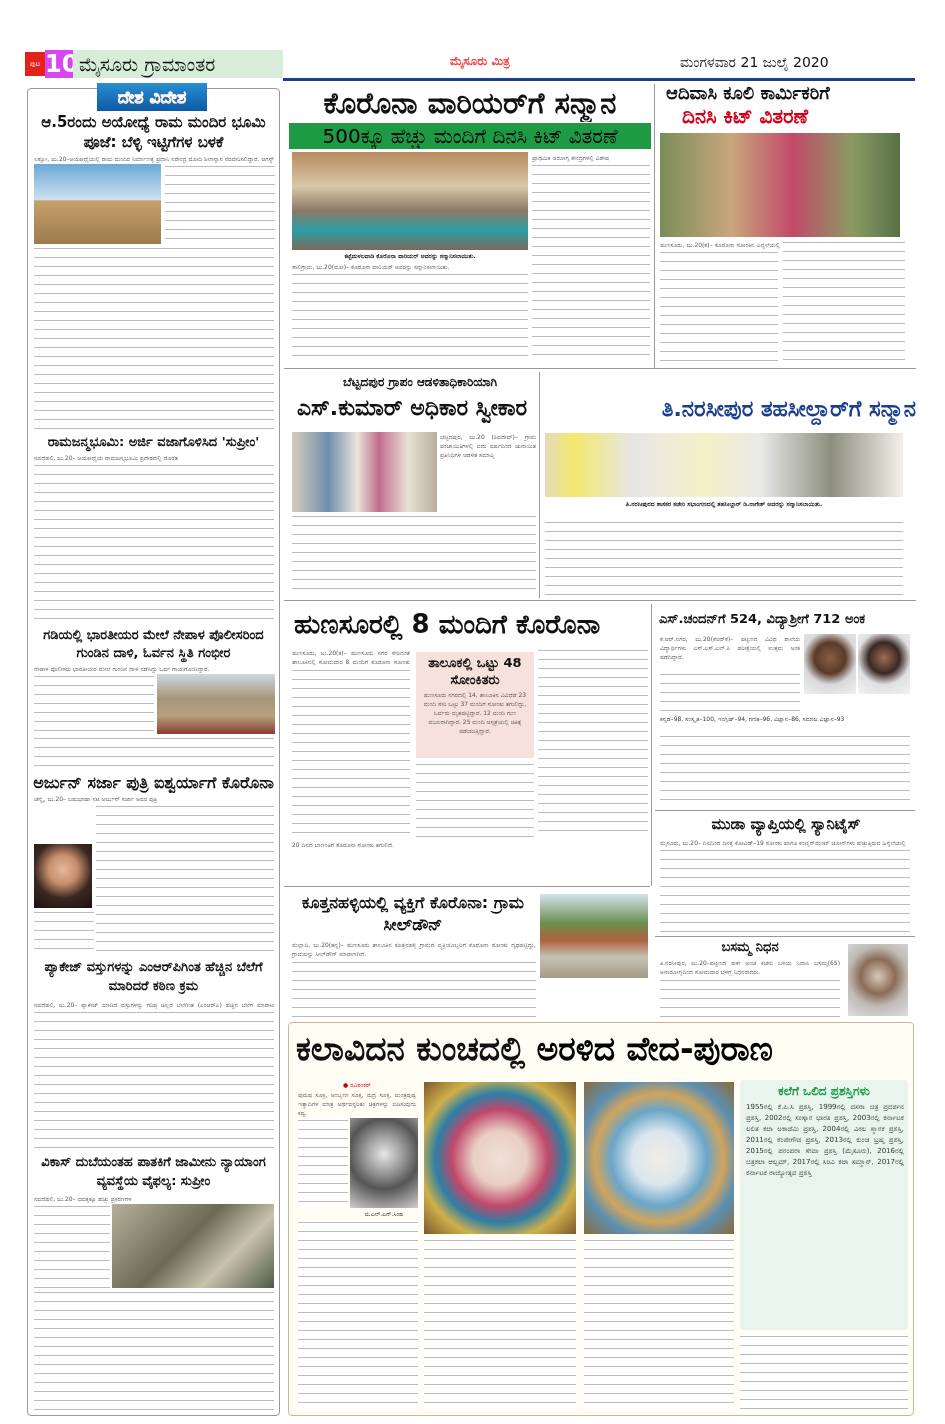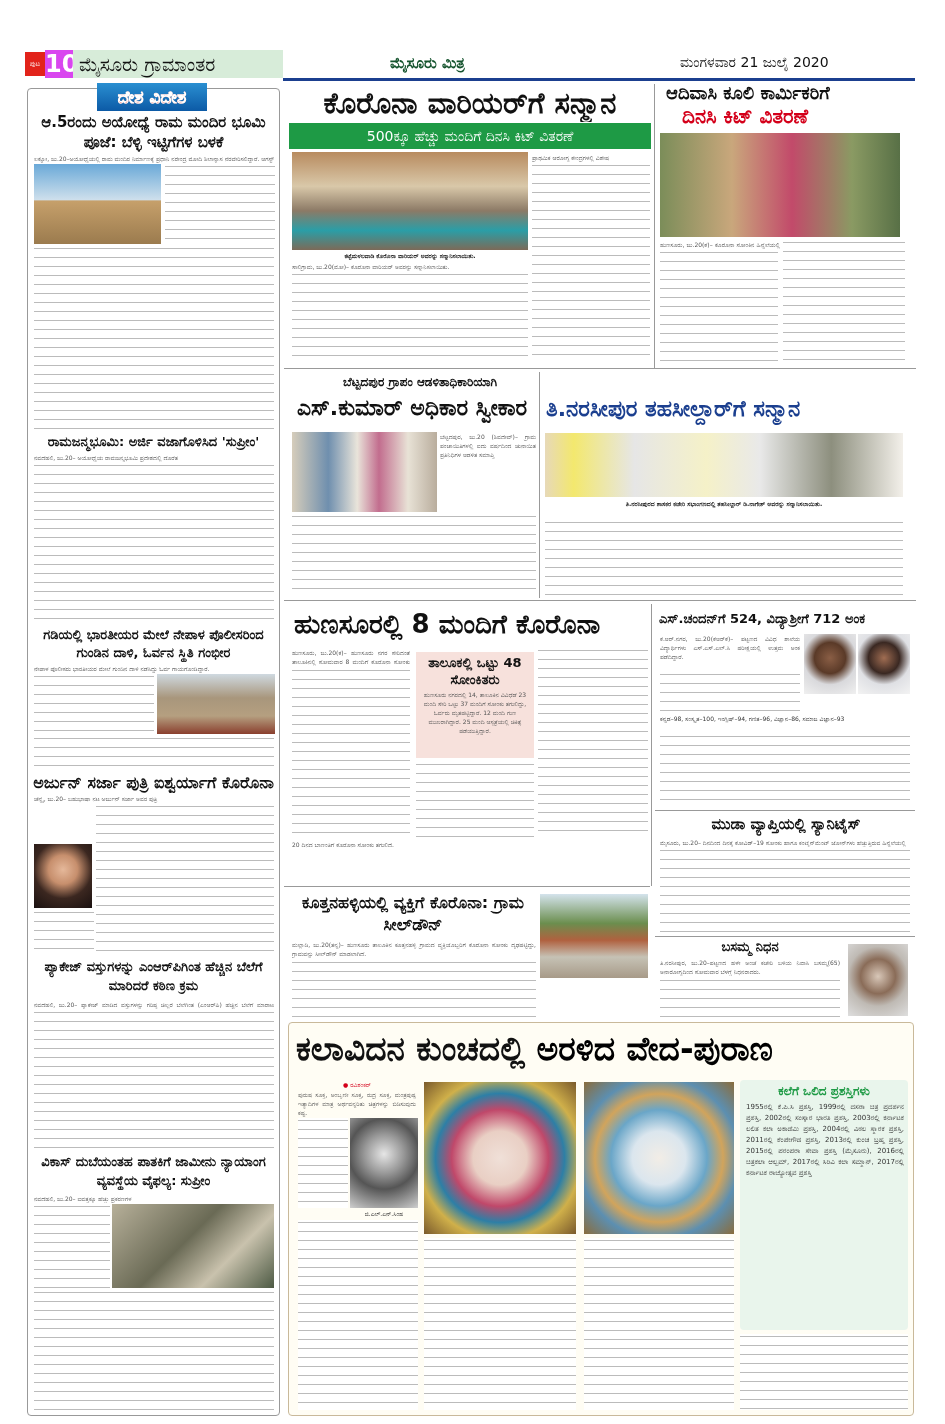--- a/index.html
+++ b/index.html
@@ -12,21 +12,21 @@
 .photo{background:linear-gradient(135deg,#b9a98e,#7d6d5b 40%,#c7b49a 70%,#8c7a66)}
 .vline{border-left:1px solid #999}
 .hline{border-top:1px solid #999}
 </style>
 </head>
 <body>
 
 <div class="abs" style="left:25px;top:52px;width:20px;height:24px;background:#e2231a;color:#fff;font-size:7px;line-height:24px;text-align:center">ಪುಟ</div>
 <div class="abs" style="left:45px;top:50px;width:28px;height:28px;background:#d946ef;color:#fff;font-size:24px;font-weight:bold;line-height:28px;text-align:center">10</div>
 <div class="abs" style="left:73px;top:50px;width:210px;height:28px;background:#d7ecd9;font-size:19px;line-height:28px;padding-left:6px;color:#111">ಮೈಸೂರು ಗ್ರಾಮಾಂತರ</div>
-<div class="abs" style="left:390px;top:54px;width:180px;height:22px;font-size:15px;font-weight:bold;color:#14532d">ಮೈಸೂರು ಮಿತ್ರ</div>
+<div class="abs" style="left:390px;top:54px;width:180px;height:22px;text-align:center;font-size:12px;font-weight:bold;color:#ef4444">ಮೈಸೂರು ಮಿತ್ರ</div>
 <div class="abs" style="left:680px;top:54px;width:230px;height:22px;text-align:left;font-size:14px;color:#111">ಮಂಗಳವಾರ 21 ಜುಲೈ 2020</div>
 <div class="abs" style="left:283px;top:78px;width:632px;height:3px;background:#1b3f8f"></div>
 
 <div class="abs box" style="left:27px;top:88px;width:253px;height:1328px"></div>
 <div class="abs" style="left:97px;top:83px;width:110px;height:28px;background:linear-gradient(#2a8fd1,#0c5aa6);color:#e2231a;font-weight:bold;font-size:17px;line-height:28px;text-align:center;-webkit-text-stroke:0.5px #fff">ದೇಶ ವಿದೇಶ</div>
 
 <div class="abs h" style="left:32px;top:112px;width:243px;font-size:15px;line-height:20px;white-space:normal">ಆ.5ರಂದು ಅಯೋಧ್ಯೆ ರಾಮ ಮಂದಿರ ಭೂಮಿ ಪೂಜೆ: ಬೆಳ್ಳಿ ಇಟ್ಟಿಗೆಗಳ ಬಳಕೆ</div>
 <div class="abs txt" style="left:34px;top:154px;width:240px;height:9px">ಲಕ್ನೋ, ಜು.20–ಅಯೋಧ್ಯೆಯಲ್ಲಿ ರಾಮ ಮಂದಿರ ನಿರ್ಮಾಣಕ್ಕೆ ಪ್ರಧಾನಿ ನರೇಂದ್ರ ಮೋದಿ ಶಿಲಾನ್ಯಾಸ ನೆರವೇರಿಸಲಿದ್ದಾರೆ. ಆಗಸ್ಟ್ 5 ರಂದು ನಡೆಯಲಿರುವ ಭೂಮಿ ಪೂಜೆಯಲ್ಲಿ ಬೆಳ್ಳಿ ಇಟ್ಟಿಗೆಗಳನ್ನು ಸಹ ಬಳಸಲಿ</div>
 <div class="abs photo" style="left:34px;top:164px;width:127px;height:80px;background:linear-gradient(#6aa9d8 0,#cfe0ec 45%,#c6a06b 46%,#9b7b4e)"></div>
 <div class="abs filler" style="left:165px;top:164px;width:110px;height:80px"></div>
@@ -52,21 +52,21 @@
 <div class="abs txt" style="left:34px;top:1000px;width:240px;height:9px">ನವದೆಹಲಿ, ಜು.20– ಪ್ಯಾಕೇಜ್ ಮಾಡಿದ ವಸ್ತುಗಳನ್ನು ಗರಿಷ್ಠ ಚಿಲ್ಲರೆ ಬೆಲೆಗಿಂತ (ಎಂಆರ್‌ಪಿ) ಹೆಚ್ಚಿನ ಬೆಲೆಗೆ ಮಾರಾಟ ಮಾಡಿದರೆ</div>
 <div class="abs filler" style="left:34px;top:1010px;width:240px;height:140px"></div>
 
 <div class="abs h" style="left:32px;top:1152px;width:243px;font-size:13px;line-height:19px;white-space:normal">ವಿಕಾಸ್ ದುಬೆಯಂತಹ ಪಾತಕಿಗೆ ಜಾಮೀನು ನ್ಯಾಯಾಂಗ ವ್ಯವಸ್ಥೆಯ ವೈಫಲ್ಯ: ಸುಪ್ರೀಂ</div>
 <div class="abs txt" style="left:34px;top:1194px;width:240px;height:9px">ನವದೆಹಲಿ, ಜು.20– ಐವತ್ತಕ್ಕೂ ಹೆಚ್ಚು ಪ್ರಕರಣಗಳ</div>
 <div class="abs filler" style="left:34px;top:1204px;width:76px;height:84px"></div>
 <div class="abs photo" style="left:112px;top:1204px;width:162px;height:84px;background:linear-gradient(135deg,#b7b09a,#6a6a55 45%,#c9c2ad 70%,#4d5a44)"></div>
 <div class="abs filler" style="left:34px;top:1290px;width:240px;height:120px"></div>
 
 <div class="abs h" style="left:288px;top:84px;width:364px;font-size:29px;line-height:38px">ಕೊರೊನಾ ವಾರಿಯರ್‌ಗೆ ಸನ್ಮಾನ</div>
-<div class="abs" style="left:289px;top:123px;width:362px;height:26px;background:#1e9a45;color:#ffffff;font-size:14px;line-height:26px;text-align:center;white-space:nowrap;overflow:hidden">500ಕ್ಕೂ ಹೆಚ್ಚು ಮಂದಿಗೆ ದಿನಸಿ ಕಿಟ್ ವಿತರಣೆ</div>
+<div class="abs" style="left:289px;top:123px;width:362px;height:26px;background:#1e9a45;color:#000000;font-size:20px;line-height:26px;text-align:center;white-space:nowrap;overflow:hidden">500ಕ್ಕೂ ಹೆಚ್ಚು ಮಂದಿಗೆ ದಿನಸಿ ಕಿಟ್ ವಿತರಣೆ</div>
 <div class="abs photo" style="left:292px;top:152px;width:236px;height:98px;background:linear-gradient(#b88b5f 0,#d9c8a9 35%,#8c7a66 60%,#2a9ea7 80%,#7c6a58)"></div>
 <div class="abs txt" style="left:292px;top:251px;width:236px;height:9px;color:#222;font-weight:bold;text-align:center">ಕಟ್ಟೆಮಳಲವಾಡಿ ಕೊರೊನಾ ವಾರಿಯರ್ ಅವರನ್ನು ಸನ್ಮಾನಿಸಲಾಯಿತು.</div>
 <div class="abs txt" style="left:532px;top:153px;width:118px;height:9px">ಪ್ರಾಥಮಿಕ ಆರೋಗ್ಯ ಕೇಂದ್ರಗಳಲ್ಲಿ ವಿಶೇಷ</div>
 <div class="abs filler" style="left:532px;top:163px;width:118px;height:200px"></div>
 <div class="abs txt" style="left:292px;top:262px;width:236px;height:9px">ಸಾಲಿಗ್ರಾಮ, ಜು.20(ಮೋ)– ಕೊರೊನಾ ವಾರಿಯರ್ ಅವರನ್ನು ಸನ್ಮಾನಿಸಲಾಯಿತು.</div>
 <div class="abs filler" style="left:292px;top:272px;width:236px;height:92px"></div>
 <div class="abs vline" style="left:654px;top:84px;height:284px"></div>
 
 <div class="abs h" style="left:658px;top:82px;width:270px;font-size:18px;line-height:22px;text-align:left;padding-left:8px">ಆದಿವಾಸಿ ಕೂಲಿ ಕಾರ್ಮಿಕರಿಗೆ</div>
 <div class="abs h" style="left:658px;top:104px;width:270px;font-size:20px;line-height:24px;color:#d4001a;text-align:left;padding-left:24px">ದಿನಸಿ ಕಿಟ್ ವಿತರಣೆ</div>
@@ -77,21 +77,21 @@
 
 <div class="abs hline" style="left:284px;top:368px;width:632px"></div>
 
 <div class="abs h" style="left:296px;top:372px;width:248px;font-size:12px;line-height:20px">ಬೆಟ್ಟದಪುರ ಗ್ರಾಪಂ ಆಡಳಿತಾಧಿಕಾರಿಯಾಗಿ</div>
 <div class="abs h" style="left:288px;top:393px;width:248px;font-size:22px;line-height:30px">ಎಸ್.ಕುಮಾರ್ ಅಧಿಕಾರ ಸ್ವೀಕಾರ</div>
 <div class="abs photo" style="left:292px;top:432px;width:145px;height:80px;background:linear-gradient(90deg,#d6cdbb,#6f8fae 25%,#e9e4da 45%,#c26d8e 60%,#e8e2d6 80%,#b9ad9d)"></div>
 <div class="abs txt" style="left:440px;top:432px;width:96px;height:80px">ಬೆಟ್ಟದಪುರ, ಜು.20 (ಶಿವದೇವ್)– ಗ್ರಾಮ ಪಂಚಾಯಿತಿಗಳಲ್ಲಿ ಐದು ವರ್ಷದಿಂದ ಚುನಾಯಿತ ಪ್ರತಿನಿಧಿಗಳ ಆಡಳಿತ ಸಮಾಪ್ತಿ</div>
 <div class="abs filler" style="left:292px;top:514px;width:244px;height:80px"></div>
 <div class="abs vline" style="left:539px;top:372px;height:226px"></div>
 
-<div class="abs h" style="left:542px;top:392px;width:374px;font-size:22px;line-height:34px;color:#1b3f8f;text-align:left;padding-left:4px">ತಿ.ನರಸೀಪುರ ತಹಸೀಲ್ದಾರ್‌ಗೆ ಸನ್ಮಾನ</div>
+<div class="abs h" style="left:542px;top:392px;width:374px;font-size:22px;line-height:34px;color:#1b3f8f;text-align:right;padding-left:4px">ತಿ.ನರಸೀಪುರ ತಹಸೀಲ್ದಾರ್‌ಗೆ ಸನ್ಮಾನ</div>
 <div class="abs photo" style="left:545px;top:433px;width:358px;height:64px;background:linear-gradient(90deg,#e7d9b8,#f3e86e 8%,#e6e6e6 25%,#f5f1c8 45%,#e9e9e9 60%,#8d8f7e 80%,#f3f0ea)"></div>
 <div class="abs txt" style="left:545px;top:499px;width:358px;height:18px;color:#222;font-weight:bold;text-align:center">ತಿ.ನರಸೀಪುರದ ಶಾಸಕರ ಕಚೇರಿ ಸಭಾಂಗಣದಲ್ಲಿ ತಹಸೀಲ್ದಾರ್ ಡಿ.ನಾಗೇಶ್ ಅವರನ್ನು ಸನ್ಮಾನಿಸಲಾಯಿತು.</div>
 <div class="abs filler" style="left:545px;top:520px;width:358px;height:76px"></div>
 
 <div class="abs hline" style="left:284px;top:600px;width:632px"></div>
 
 <div class="abs h" style="left:288px;top:604px;width:360px;font-size:26px;line-height:40px;text-align:left;padding-left:6px">ಹುಣಸೂರಲ್ಲಿ 8 ಮಂದಿಗೆ ಕೊರೊನಾ</div>
 <div class="abs txt" style="left:292px;top:648px;width:118px;height:18px">ಹುಣಸೂರು, ಜು.20(ಕೆ)– ಹುಣಸೂರು ನಗರ ಸೇರಿದಂತೆ ತಾಲೂಕಿನಲ್ಲಿ ಸೋಮವಾರ 8 ಮಂದಿಗೆ ಕೊರೊನಾ ಸೋಂಕು ತಗುಲಿದೆ.</div>
 <div class="abs filler" style="left:292px;top:668px;width:118px;height:170px"></div>
 <div class="abs" style="left:416px;top:652px;width:118px;height:106px;background:#f7e1dc"></div>

